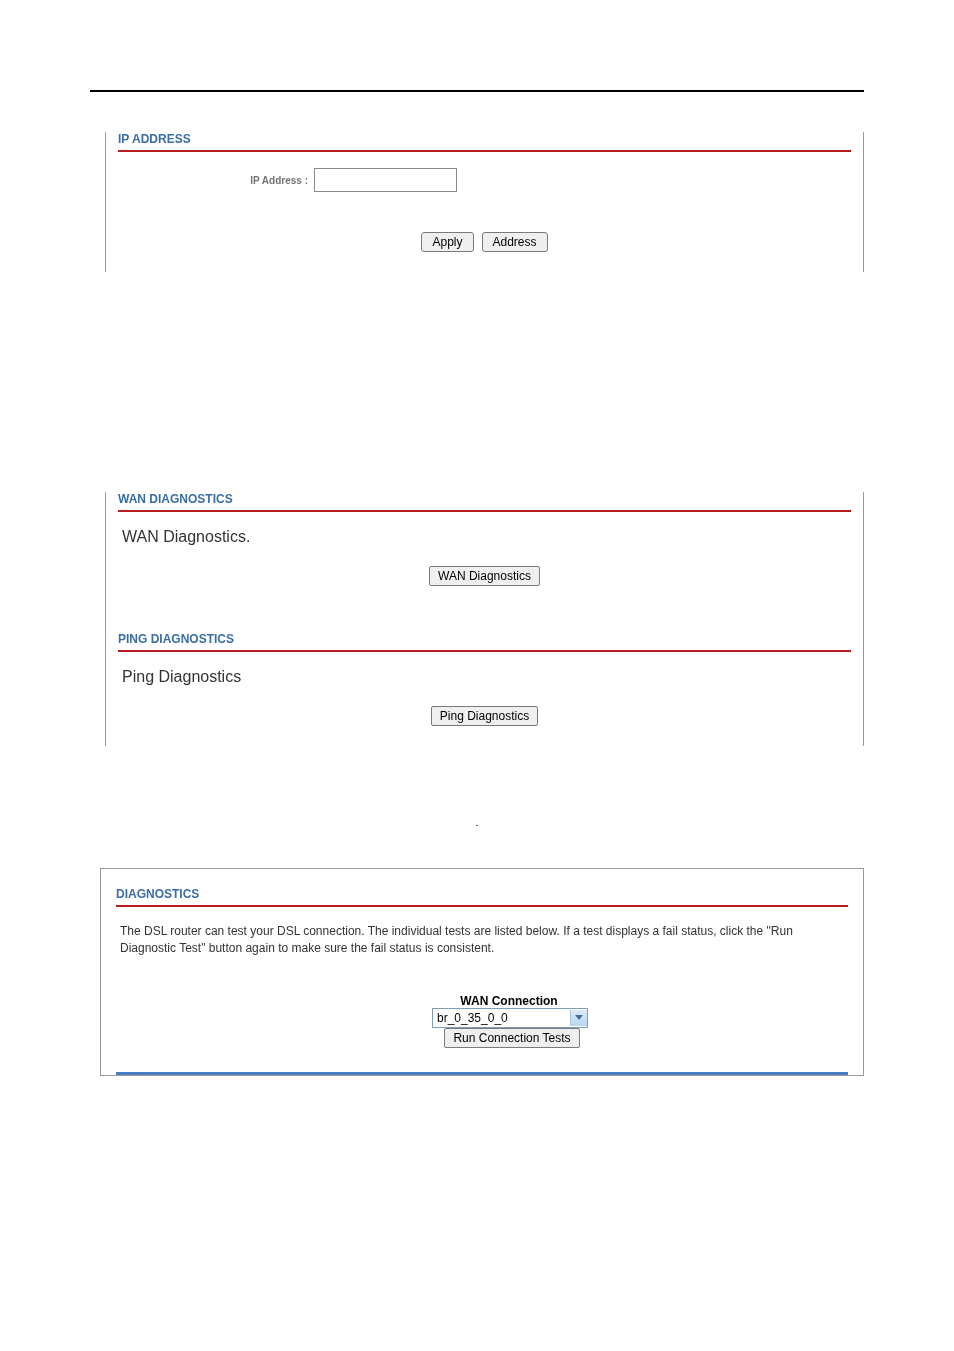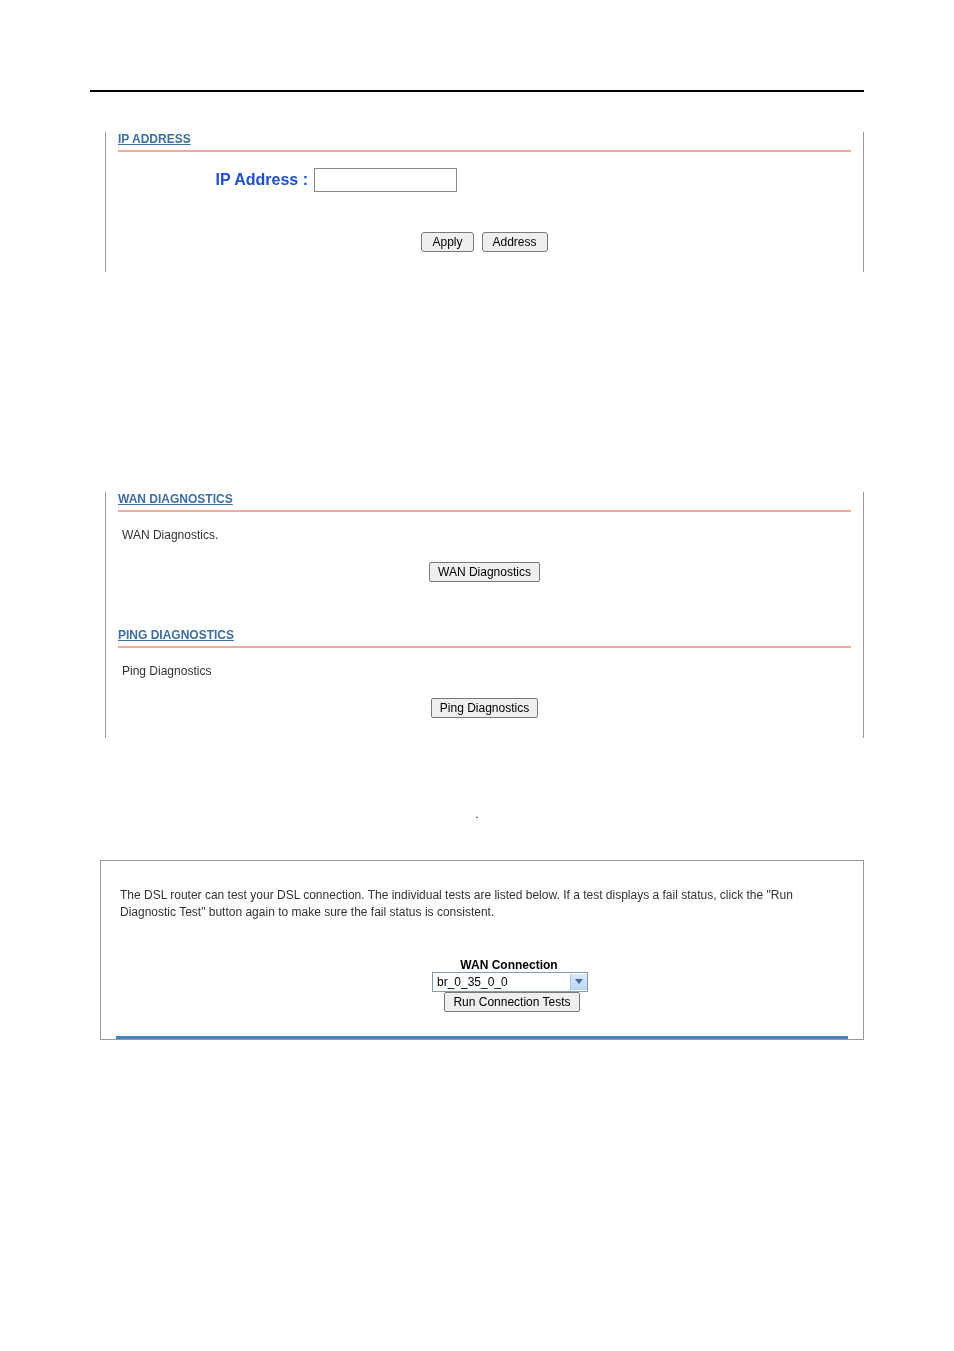--- a/index.html
+++ b/index.html
@@ -24,37 +24,36 @@
       margin: 40px 90px 0 100px;
       border: 1px solid #999;
       padding: 12px 15px 20px 15px;
       font-size: 12px;
     }
     .section-header {
       color: #3a6ea5;
       font-weight: bold;
       font-size: 12px;
       padding-bottom: 4px;
-      border-bottom: 2px solid #fca5a5;
+      border-bottom: 2px solid #b91c1c;
       margin-bottom: 16px;
       margin-top: 6px;
-      text-decoration: underline;
     }
     .field-row {
       display: flex;
       align-items: center;
       margin-bottom: 40px;
     }
     .field-label {
       font-weight: bold;
-      font-size: 16px;
+      font-size: 10px;
       text-align: right;
       width: 190px;
       padding-right: 6px;
-      color: #1d4ed8;
+      color: #737373;
     }
     .text-input {
       width: 135px;
       height: 20px;
       border: 1px solid #888;
       font-size: 12px;
       padding: 1px 3px;
     }
     .button-row {
       text-align: center;
@@ -79,21 +78,21 @@
     .btn-flat {
       background: #efefef;
       border: 1px solid #7a7a7a;
       border-radius: 2px;
       padding: 2px 8px;
       font-size: 12px;
       cursor: pointer;
     }
     .diag-text {
       color: #333;
-      font-size: 12px;
+      font-size: 16px;
       margin: 0 4px 20px 4px;
     }
     .diag-desc {
       color: #333;
       font-size: 12px;
       margin: 14px 4px 36px 4px;
       line-height: 1.45;
     }
     .diag-btn-row {
       text-align: center;
@@ -184,20 +183,21 @@
   <div class="section-header">PING DIAGNOSTICS</div>
   <div class="diag-text">Ping Diagnostics</div>
   <div class="diag-btn-row">
     <button class="btn-flat">Ping Diagnostics</button>
   </div>
 </div>
 
 <div class="dot">.</div>
 
 <div class="panel-wide panel-nopad-bottom">
+  <div class="section-header">DIAGNOSTICS</div>
   <div class="diag-desc">The DSL router can test your DSL connection. The individual tests are listed below. If a test displays a fail status, click the "Run Diagnostic Test" button again to make sure the fail status is consistent.</div>
   <div class="wan-row">
     <div class="wan-label">WAN Connection</div>
     <div class="select-box">
       <span>br_0_35_0_0</span>
       <span class="select-arrow">
         <svg viewBox="0 0 8 6">
             <polygon points="0,0 8,0 4,5" fill="#4a6a9a"></polygon>
           </svg>
       </span>

